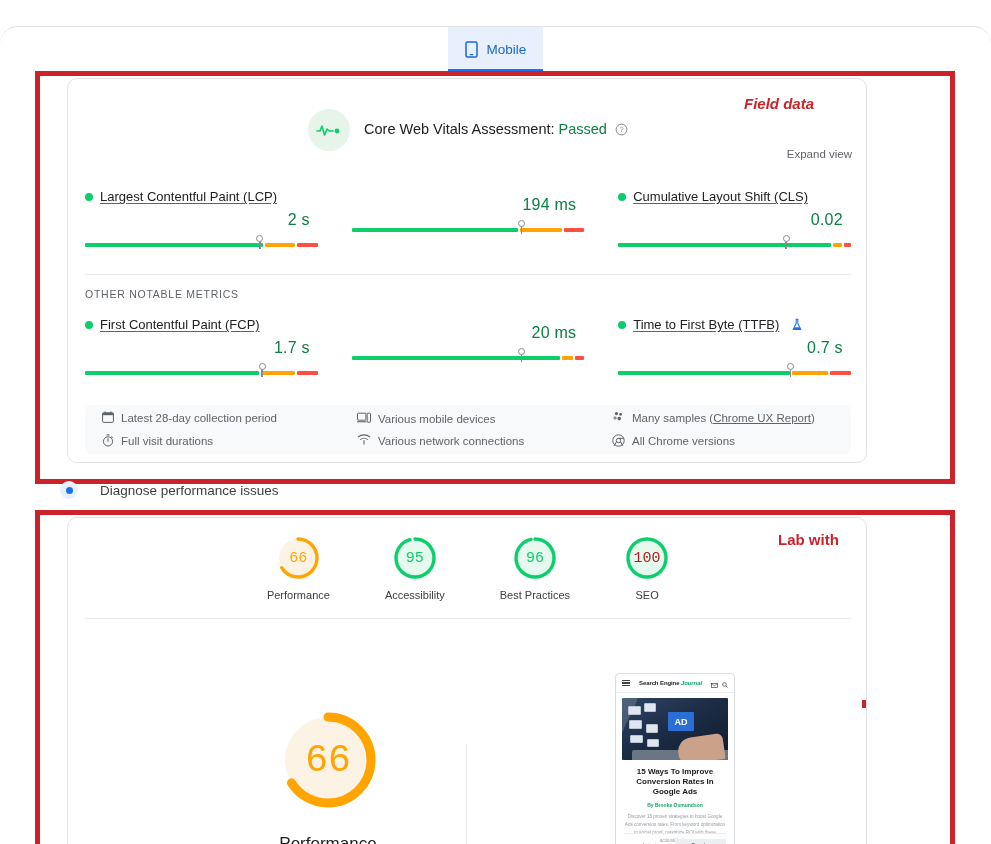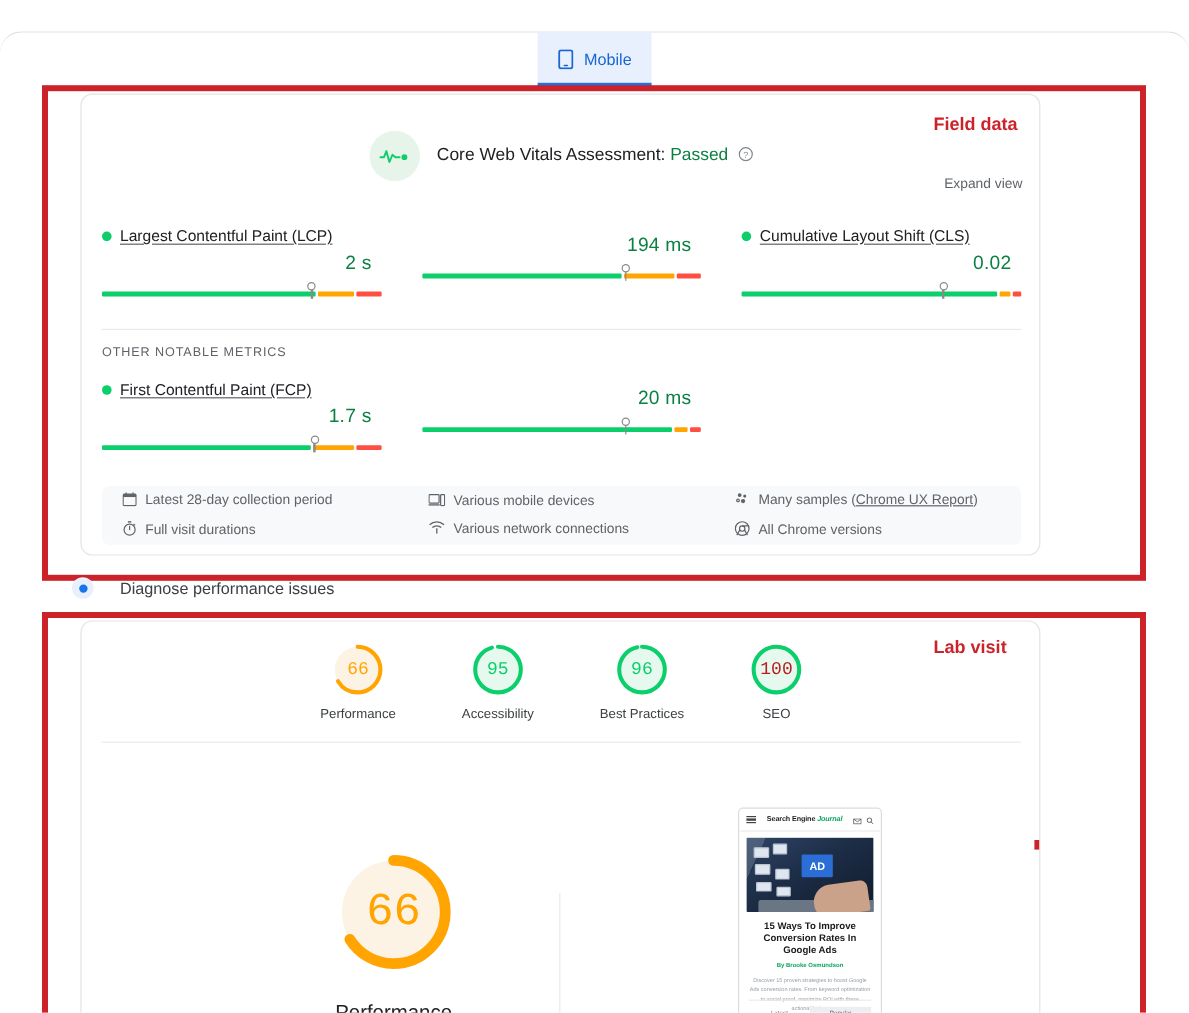--- a/index.html
+++ b/index.html
@@ -35,21 +35,21 @@
     position:absolute; border:5px solid #cc2229; pointer-events:none; z-index:40;
   }
   #annot-field { left:35px; top:71px; width:920px; height:413px; }
   #annot-lab   { left:35px; top:510px; width:920px; height:334px; border-bottom:none; }
 
   .annot-label {
     position:absolute; z-index:50;
     color:#cc2229; font-weight:bold; font-size:15px;
     font-family:"Liberation Sans", sans-serif;
   }
-  #label-field { left:778px; top:95px; }
+  #label-field { left:744px; top:95px;font-style:italic; }
   #label-lab   { left:778px; top:531px; }
 
   
   .card {
     position:absolute; background:#fff;
     border:1px solid #e3e3e3; border-radius:10px;
   }
   #card-field { left:67px; top:78px; width:800px; height:385px; }
   #card-lab   { left:67px; top:517px; width:800px; height:340px; border-bottom-left-radius:0; border-bottom-right-radius:0;}
 
@@ -243,21 +243,21 @@
             <rect x="4.6" y="13" width="3.8" height="1.2" rx=".6" fill="#1967d2"></rect>
           </svg>
       </span>
       <span>Mobile</span>
     </div>
   </div>
 
   <div class="annot" id="annot-field"></div>
   <div class="annot" id="annot-lab"></div>
   <div class="annot-label" id="label-field">Field data</div>
-  <div class="annot-label" id="label-lab">Lab visit</div>
+  <div class="annot-label" id="label-lab">Lab with</div>
   <div class="red-tick"></div>
 
   <div class="card" id="card-field">
 
     <div class="cwv-head">
       <div class="vitals-badge">
         <svg width="26" height="14" viewBox="0 0 26 14">
           <polyline points="1,8 4,8 6,3 8.5,12 11,6 13.5,8 17,8" fill="none" stroke="#0cce6b" stroke-width="1.6" stroke-linejoin="round" stroke-linecap="round"></polyline>
           <circle cx="21" cy="8" r="2.4" fill="#0cce6b"></circle>
         </svg>
@@ -344,20 +344,41 @@
   </div>
   <div class="metric">
     <div class="metric-value">20 ms</div>
     <div class="bar-wrap">
       <div class="bar">
               <span class="seg g" style="width:91%"></span>
               <span class="seg a" style="width:5%"></span>
               <span class="seg r" style="width:4%"></span>
             </div>
       <span class="marker" style="left:calc(73% - 3px)"></span>
+    </div>
+  </div>
+  <div class="metric">
+    <div class="metric-name">
+      <span class="dot good"></span>
+      <span class="metric-link">Time to First Byte (TTFB)</span>
+      <span class="badge-ico">
+              <svg width="12" height="13" viewBox="0 0 12 13">
+                <path d="M4.6 1.2 h2.8 M5.2 1.2 v4.1 L2.2 11.4 h7.6 L6.8 5.3 V1.2" fill="none" stroke="#1a73e8" stroke-width="1.05" stroke-linejoin="round"></path>
+                <path d="M3.6 9.2 h4.8 L9.8 11.4 H2.2 Z" fill="#1a73e8"></path>
+              </svg>
+            </span>
+    </div>
+    <div class="metric-value">0.7 s</div>
+    <div class="bar-wrap">
+      <div class="bar">
+              <span class="seg g" style="width:75%"></span>
+              <span class="seg a" style="width:16%"></span>
+              <span class="seg r" style="width:9%"></span>
+            </div>
+      <span class="marker" style="left:calc(74% - 3px)"></span>
     </div>
   </div>
       </div>
 
     <div class="meta-box" id="meta-box">
   <div class="meta-col">
 
       <div class="meta-item">
         <span><svg width="12" height="12" viewBox="0 0 12 12">
                 <rect x=".6" y="1.8" width="10.8" height="9.6" rx="1" fill="none" stroke="#5f6368" stroke-width="1"></rect>

